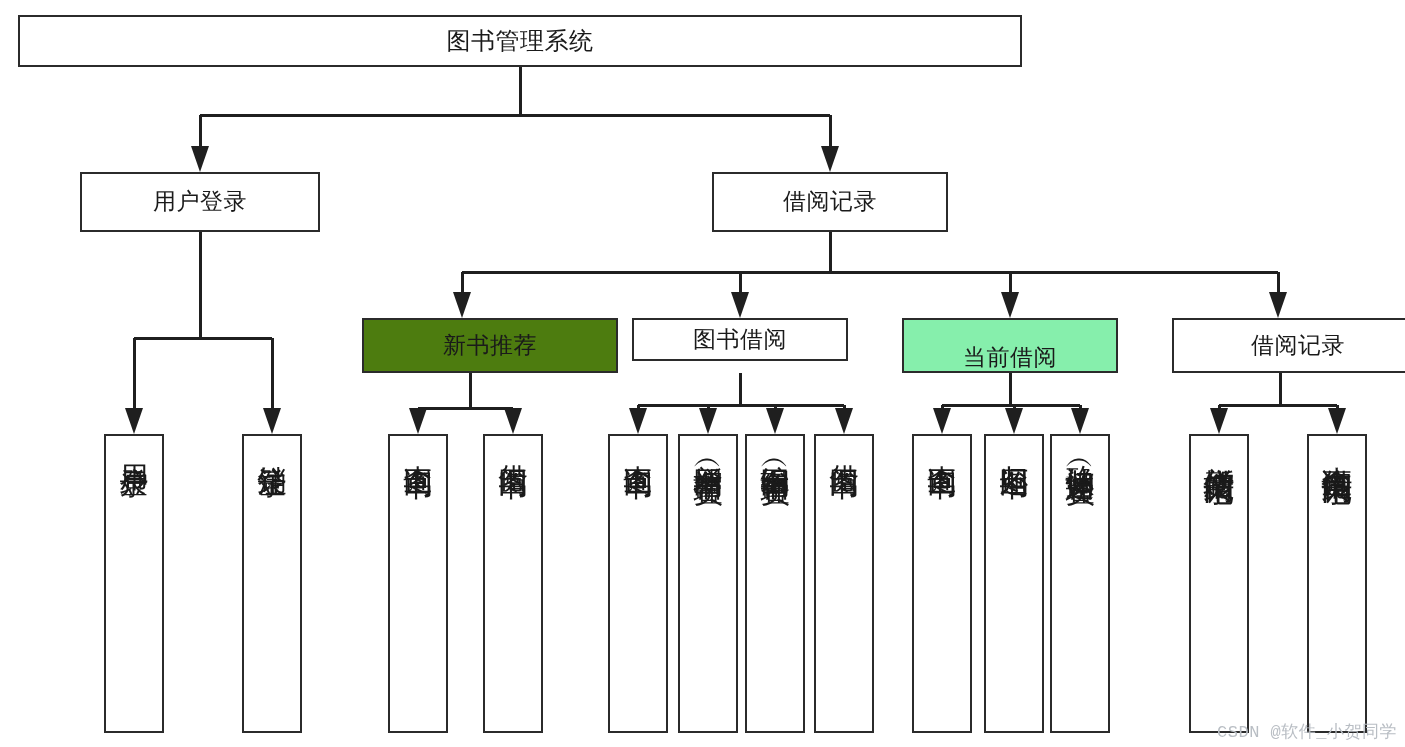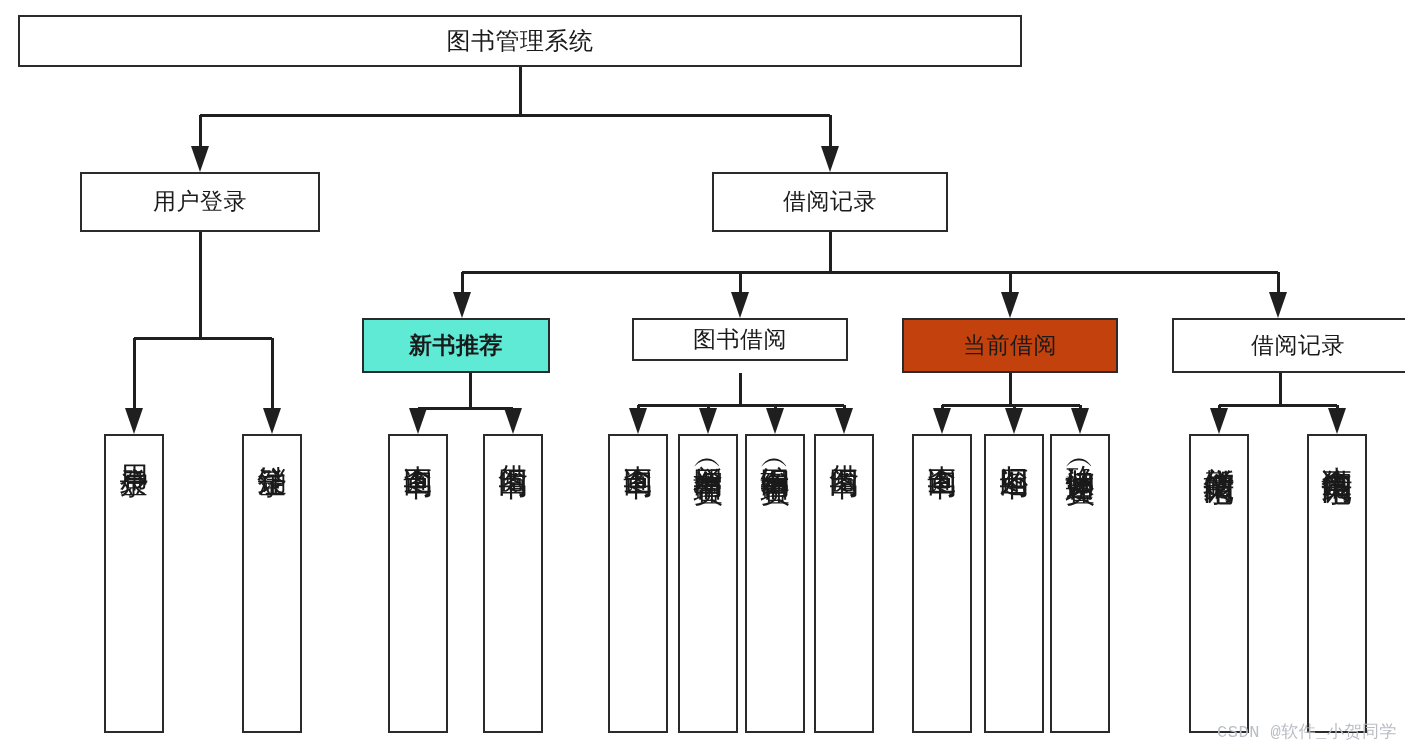--- a/index.html
+++ b/index.html
@@ -134,27 +134,27 @@
   <div id="node-layer">
       <div class="node-box node-h node-root" style="left: 18px; top: 15px; width: 1004px; height: 52px; border-color: rgb(43, 43, 43); background: rgb(255, 255, 255);">
         <span class="node-label" style="color: rgb(26, 26, 26);">图书管理系统</span>
       </div>
       <div class="node-box node-h" style="left: 80px; top: 172px; width: 240px; height: 60px; border-color: rgb(43, 43, 43); background: rgb(255, 255, 255);">
         <span class="node-label" style="color: rgb(26, 26, 26);">用户登录</span>
       </div>
       <div class="node-box node-h" style="left: 712px; top: 172px; width: 236px; height: 60px; border-color: rgb(43, 43, 43); background: rgb(255, 255, 255);">
         <span class="node-label" style="color: rgb(26, 26, 26);">借阅记录</span>
       </div>
-      <div class="node-box node-h" style="left: 362px; top: 318px; width: 188px; height: 55px; border-color: rgb(43, 43, 43); background: #5eead4; font-weight: bold;">
+      <div class="node-box node-h" style="left: 362px; top: 318px; width: 256px; height: 55px; border-color: rgb(43, 43, 43); background: #4d7c0f;">
         <span class="node-label" style="color: rgb(26, 26, 26);">新书推荐</span>
       </div>
       <div class="node-box node-h" style="left: 632px; top: 318px; width: 216px; height: 43px; border-color: rgb(43, 43, 43); background: rgb(255, 255, 255);">
         <span class="node-label" style="color: rgb(26, 26, 26);">图书借阅</span>
       </div>
-      <div class="node-box node-h" style="left: 902px; top: 318px; width: 216px; height: 55px; border-color: rgb(43, 43, 43); background: #c2410c;">
+      <div class="node-box node-h" style="left: 902px; top: 318px; width: 216px; height: 55px; border-color: rgb(43, 43, 43); background: #86efac; align-items: flex-end;">
         <span class="node-label" style="color: rgb(26, 26, 26);">当前借阅</span>
       </div>
       <div class="node-box node-h" style="left: 1172px; top: 318px; width: 252px; height: 55px; border-color: rgb(43, 43, 43); background: rgb(255, 255, 255);">
         <span class="node-label" style="color: rgb(26, 26, 26);">借阅记录</span>
       </div>
       <div class="node-box node-v" style="left: 104px; top: 434px; width: 60px; height: 299px; border-color: rgb(43, 43, 43); background: rgb(255, 255, 255);">
         <span class="node-label" style="color: rgb(26, 26, 26); font-size: 29px;">用户登录</span>
       </div>
       <div class="node-box node-v" style="left: 242px; top: 434px; width: 60px; height: 299px; border-color: rgb(43, 43, 43); background: rgb(255, 255, 255);">
         <span class="node-label" style="color: rgb(26, 26, 26); font-size: 29px;">注销登录</span>

